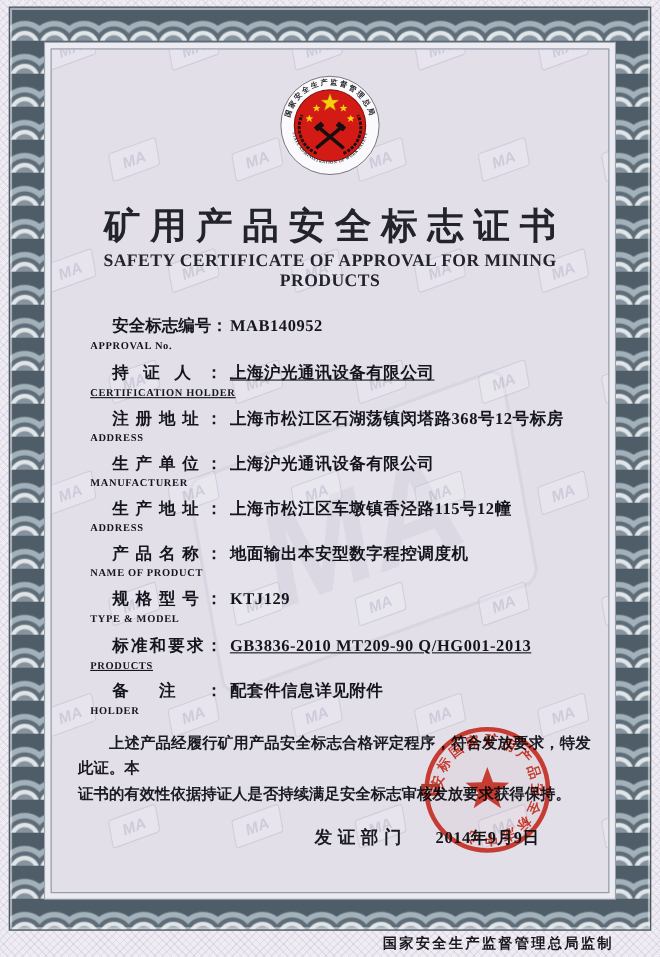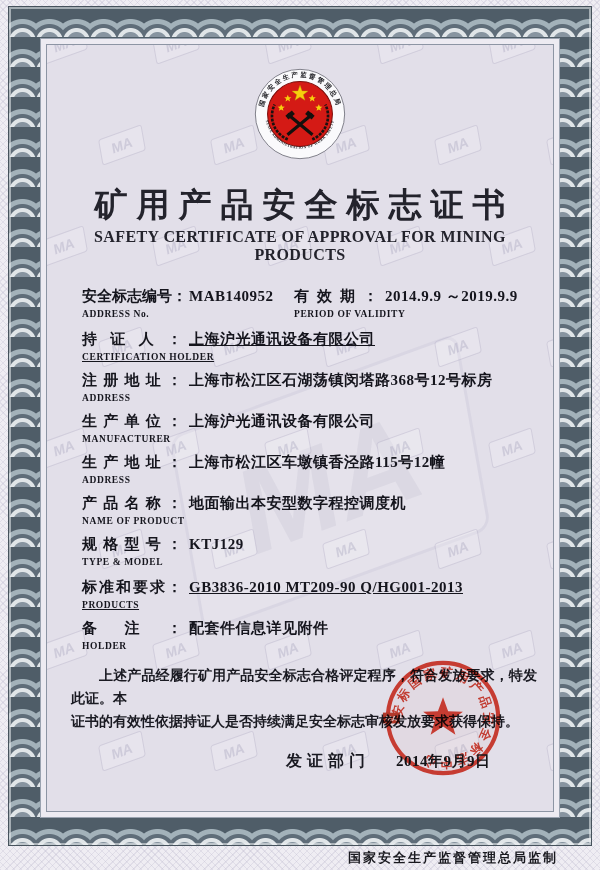--- a/index.html
+++ b/index.html
@@ -34,21 +34,21 @@
     color:rgba(150,145,175,.12);border-color:rgba(150,145,175,.14);
     left:130px;top:340px;background:rgba(255,255,255,.10);}
   .content{position:relative;z-index:2;}
   .emblem-wrap{text-align:center;margin-top:22px;}
   .title{margin-top:22px;text-align:center;font-size:33px;font-weight:bold;
     color:#23232c;letter-spacing:9px;text-indent:9px;line-height:36px;}
   .subtitle{margin-top:5px;text-align:center;font-size:16px;font-weight:bold;
     color:#23232c;letter-spacing:.4px;line-height:18px;}
   .fields{margin:22px 14px 0 35px;color:#15151d;}
   .frow{margin-bottom:7px;}
-  .fline{font-size:15px;font-weight:bold;line-height:21px;white-space:nowrap;}
+  .fline{font-size:15px;font-weight:bold;line-height:21px;white-space:nowrap;margin-left:20px;}
   .flabel{display:inline-block;width:100px;text-align:justify;text-align-last:justify;
     vertical-align:bottom;}
   .flabel.short{width:84px;}
   .fvalue{margin-left:7px;letter-spacing:.5px;}
   .fsub{font-size:9.5px;font-weight:bold;letter-spacing:.6px;line-height:12px;margin-top:1px;}
   .row2col{display:flex;}
   .row2col .col1{flex:0 0 212px;}
   .row2col .col2{flex:1;}
   .gap-top{margin-top:9px;text-decoration:underline;}
   .statement{margin:12px 16px 0 24px;font-size:14px;font-weight:bold;color:#1a1a22;
@@ -149,27 +149,21 @@
       <div class="title">矿用产品安全标志证书</div>
       <div class="subtitle">SAFETY CERTIFICATE OF APPROVAL FOR MINING PRODUCTS</div>
 
       <div class="fields">
 
         <div class="frow row2col">
           <div class="col1">
             <div class="fline">
               <span class="flabel">安全标志编号：</span><span class="fvalue">MAB140952</span>
             </div>
-            <div class="fsub">ADDRESS No.</div>
-          </div>
-          <div class="col2">
-            <div class="fline">
-              <span class="flabel short">有效期：</span><span class="fvalue">2014.9.9 ～2019.9.9</span>
-            </div>
-            <div class="fsub">PERIOD OF VALIDITY</div>
+            <div class="fsub">APPROVAL No.</div>
           </div>
         </div>
 
         <div class="frow gap-top">
           <div class="fline">
             <span class="flabel">持证人：</span><span class="fvalue">上海沪光通讯设备有限公司</span>
           </div>
           <div class="fsub">CERTIFICATION HOLDER</div>
         </div>
 

